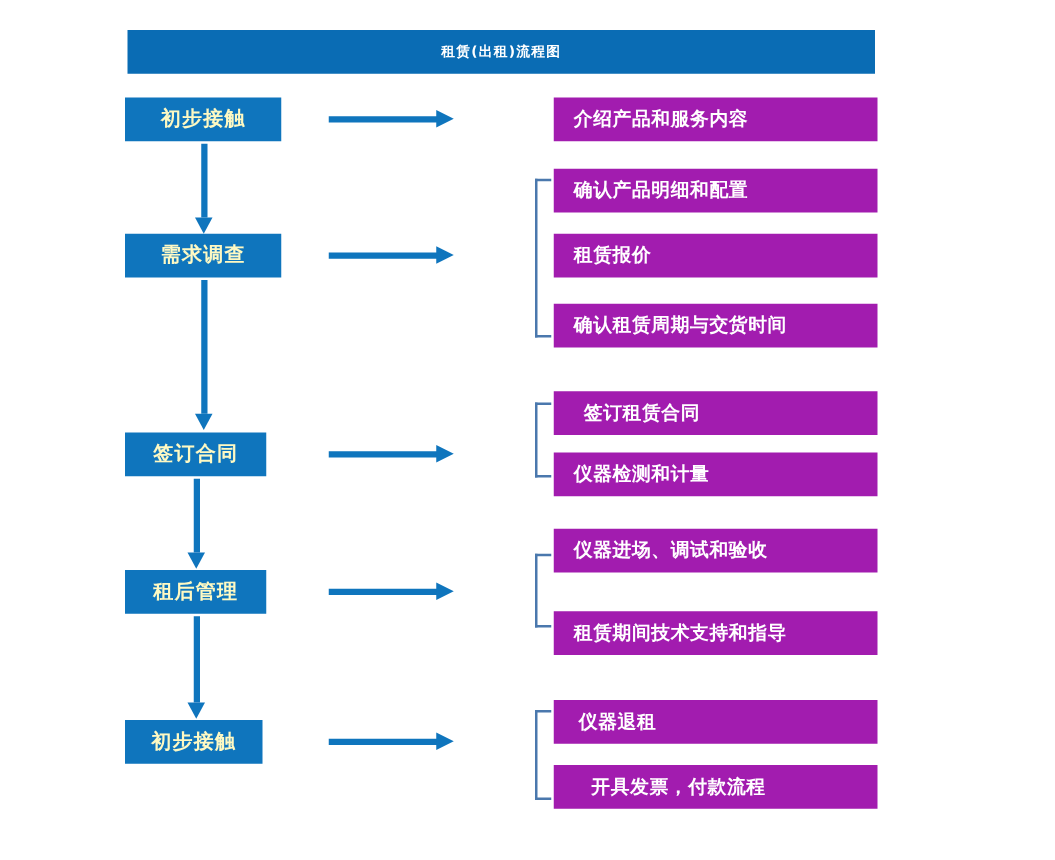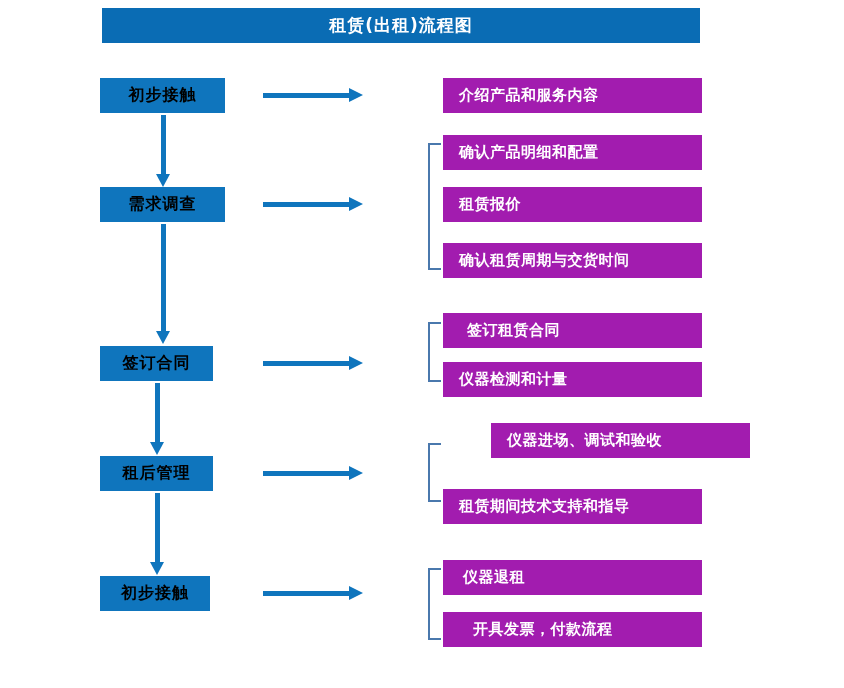--- a/index.html
+++ b/index.html
@@ -20,39 +20,39 @@
     left: 0;
     top: 0;
     width: 844px;
     height: 688px;
   }
 
   
   .title-bar {
     position: absolute;
     left: 102px;
-    top: 8px;
+    top: 24px;
     width: 598px;
     height: 35px;
     background: #0a6cb4;
     color: #ffffff;
     display: flex;
     align-items: center;
     justify-content: center;
-    font-size: 17px;
+    font-size: 11px;
     font-weight: bold;
     letter-spacing: 1px;
   }
 
   
   .stage-box {
     position: absolute;
     height: 35px;
     background: #0f75bd;
-    color: #000000;
+    color: #fef9c3;
     display: flex;
     align-items: center;
     justify-content: center;
     font-size: 16px;
     font-weight: bold;
     letter-spacing: 1px;
   }
 
   
   .detail-box {
@@ -201,21 +201,21 @@
   <div class="detail-box" style="top:135px;">确认产品明细和配置</div>
 
   <div class="detail-box" style="top:187px;">租赁报价</div>
 
   <div class="detail-box" style="top:243px;">确认租赁周期与交货时间</div>
 
   <div class="detail-box" style="top:313px;padding-left:24px;">签订租赁合同</div>
 
   <div class="detail-box" style="top:362px;">仪器检测和计量</div>
 
-  <div class="detail-box" style="top:423px;margin-left:48px;">仪器进场、调试和验收</div>
+  <div class="detail-box" style="top:423px;">仪器进场、调试和验收</div>
 
   <div class="detail-box" style="top:489px;">租赁期间技术支持和指导</div>
 
   <div class="detail-box" style="top:560px;padding-left:20px;">仪器退租</div>
 
   <div class="detail-box" style="top:612px;padding-left:30px;">开具发票，付款流程</div>
 
 </div>
 
 </body></html>

